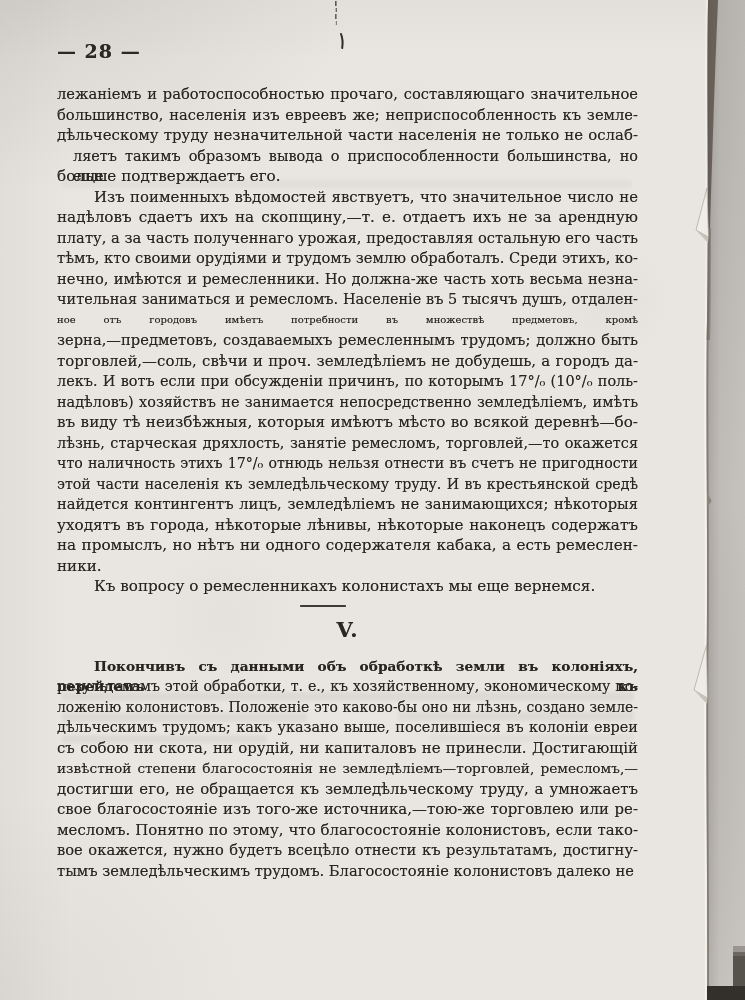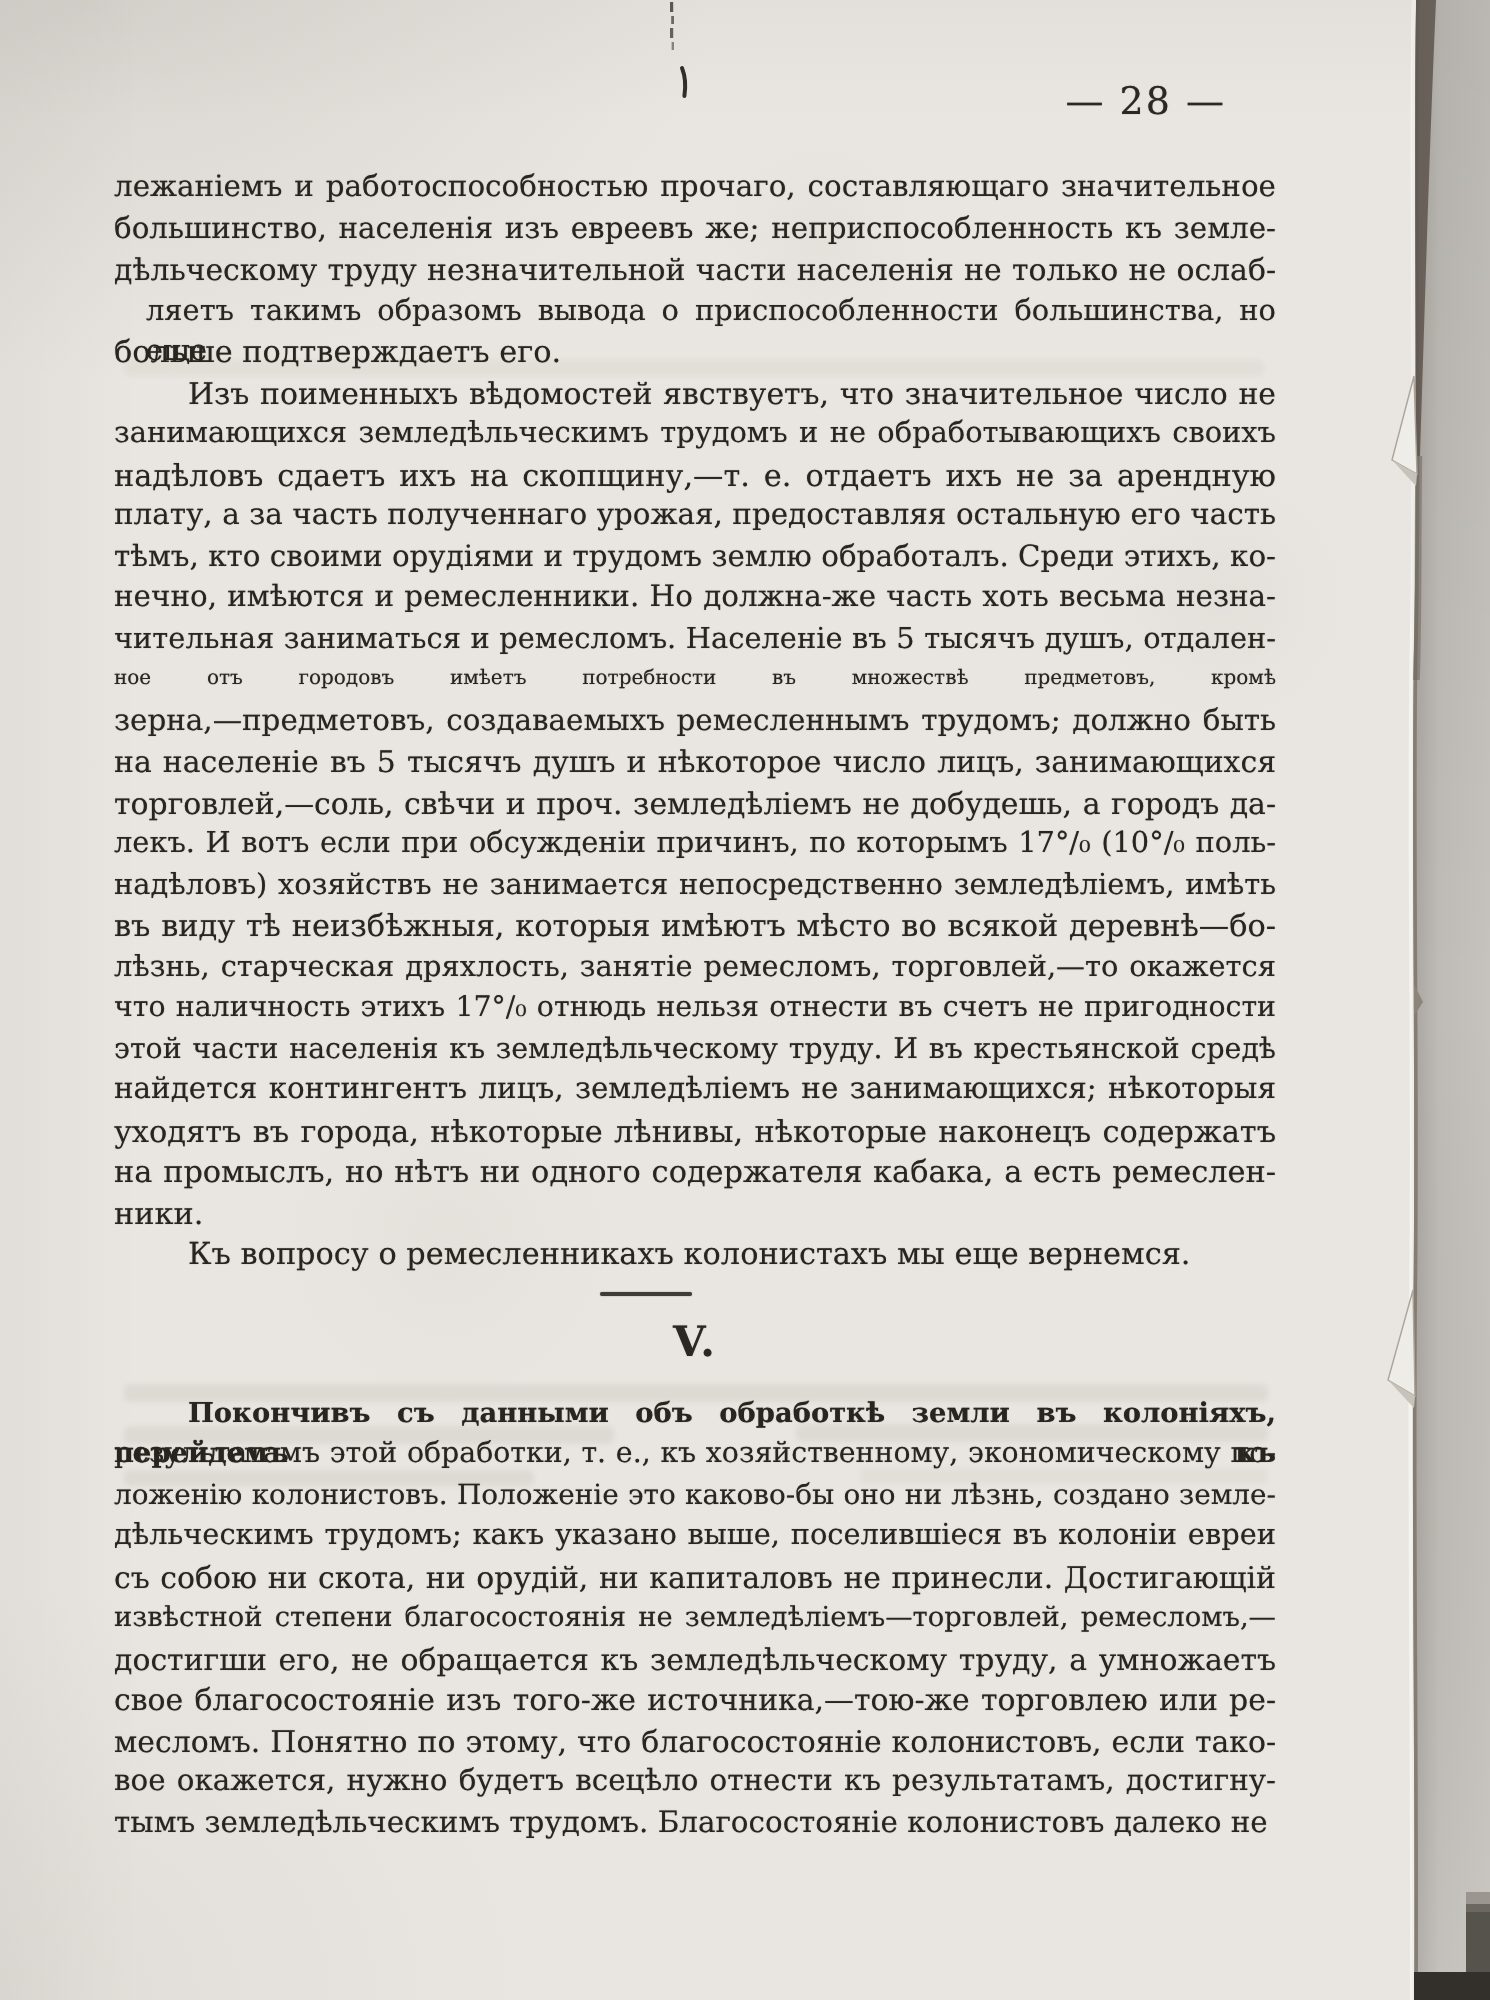--- a/index.html
+++ b/index.html
@@ -21,21 +21,21 @@
   
   .scan::before{
     content:"";position:absolute;inset:0;pointer-events:none;
     background:
       radial-gradient(circle 90px at 82% 30%, rgba(120,112,100,.05), transparent 70%),
       radial-gradient(circle 120px at 30% 62%, rgba(120,112,100,.04), transparent 70%),
       radial-gradient(circle 70px at 55% 12%, rgba(120,112,100,.04), transparent 70%);
   }
   .running-head{
     position:absolute;left:57px;top:40px;width:556px;
-    text-align:right;font-size:19px;font-weight:400;
+    text-align:left;font-size:19px;font-weight:700;
     letter-spacing:1px;color:#2b2722;
     text-shadow:0 0 .5px rgba(40,35,28,.55);
   }
   .text-block{
     position:absolute;left:57px;top:84px;width:581px;
     font-size:15.2px;line-height:20.5px;
     color:#28241f;
     text-shadow:0 0 .5px rgba(40,35,28,.5);
   }
   .para{margin:0;padding:0;}
@@ -90,29 +90,27 @@
     <div class="para-group">
         <div class="para">
           <div class="line" style="font-size: 14.7px;">лежаніемъ и работоспособностью прочаго, составляющаго значительное</div>
           <div class="line" style="font-size: 14.7px;">большинство, населенія изъ евреевъ же; неприспособленность къ земле-</div>
           <div class="line" style="font-size: 14.95px;">дѣльческому труду незначительной части населенія не только не ослаб-</div>
           <div class="line" style="font-size: 14.45px; margin-left: 16px;">ляетъ такимъ образомъ вывода о приспособленности большинства, но еще</div>
           <div class="line last" style="font-size: 15.2px;">больше подтверждаетъ его.</div>
         </div>
         <div class="para">
           <div class="line indent" style="font-size: 14.95px;">Изъ поименныхъ вѣдомостей явствуетъ, что значительное число не</div>
-          <div class="line" style="font-size: 14.45px;">занимающихся земледѣльческимъ трудомъ и не обработывающихъ своихъ</div>
           <div class="line" style="font-size: 15.2px;">надѣловъ сдаетъ ихъ на скопщину,—т. е. отдаетъ ихъ не за арендную</div>
           <div class="line" style="font-size: 14.7px;">плату, а за часть полученнаго урожая, предоставляя остальную его часть</div>
           <div class="line" style="font-size: 14.7px;">тѣмъ, кто своими орудіями и трудомъ землю обработалъ. Среди этихъ, ко-</div>
           <div class="line" style="font-size: 14.7px;">нечно, имѣются и ремесленники. Но должна-же часть хоть весьма незна-</div>
           <div class="line" style="font-size: 14.45px;">чительная заниматься и ремесломъ. Населеніе въ 5 тысячъ душъ, отдален-</div>
           <div class="line" style="font-size: 10px;">ное отъ городовъ имѣетъ потребности въ множествѣ предметовъ, кромѣ</div>
           <div class="line" style="font-size: 14.7px;">зерна,—предметовъ, создаваемыхъ ремесленнымъ трудомъ; должно быть</div>
-          <div class="line" style="font-size: 14.95px;">на населеніе въ 5 тысячъ душъ и нѣкоторое число лицъ, занимающихся</div>
           <div class="line" style="font-size: 14.95px;">торговлей,—соль, свѣчи и проч. земледѣліемъ не добудешь, а городъ да-</div>
           <div class="line" style="font-size: 14.45px;">лекъ. И вотъ если при обсужденіи причинъ, по которымъ 17°/₀ (10°/₀ поль-</div>
           <div class="line" style="font-size: 14.45px;">надѣловъ) хозяйствъ не занимается непосредственно земледѣліемъ, имѣть</div>
           <div class="line" style="font-size: 15.2px;">въ виду тѣ неизбѣжныя, которыя имѣютъ мѣсто во всякой деревнѣ—бо-</div>
           <div class="line" style="font-size: 14.45px;">лѣзнь, старческая дряхлость, занятіе ремесломъ, торговлей,—то окажется</div>
           <div class="line" style="font-size: 14.2px;">что наличность этихъ 17°/₀ отнюдь нельзя отнести въ счетъ не пригодности</div>
           <div class="line" style="font-size: 14.2px;">этой части населенія къ земледѣльческому труду. И въ крестьянской средѣ</div>
           <div class="line" style="font-size: 14.7px;">найдется контингентъ лицъ, земледѣліемъ не занимающихся; нѣкоторыя</div>
           <div class="line" style="font-size: 15.2px;">уходятъ въ города, нѣкоторые лѣнивы, нѣкоторые наконецъ содержатъ</div>
           <div class="line" style="font-size: 15.2px;">на промыслъ, но нѣтъ ни одного содержателя кабака, а есть ремеслен-</div>

